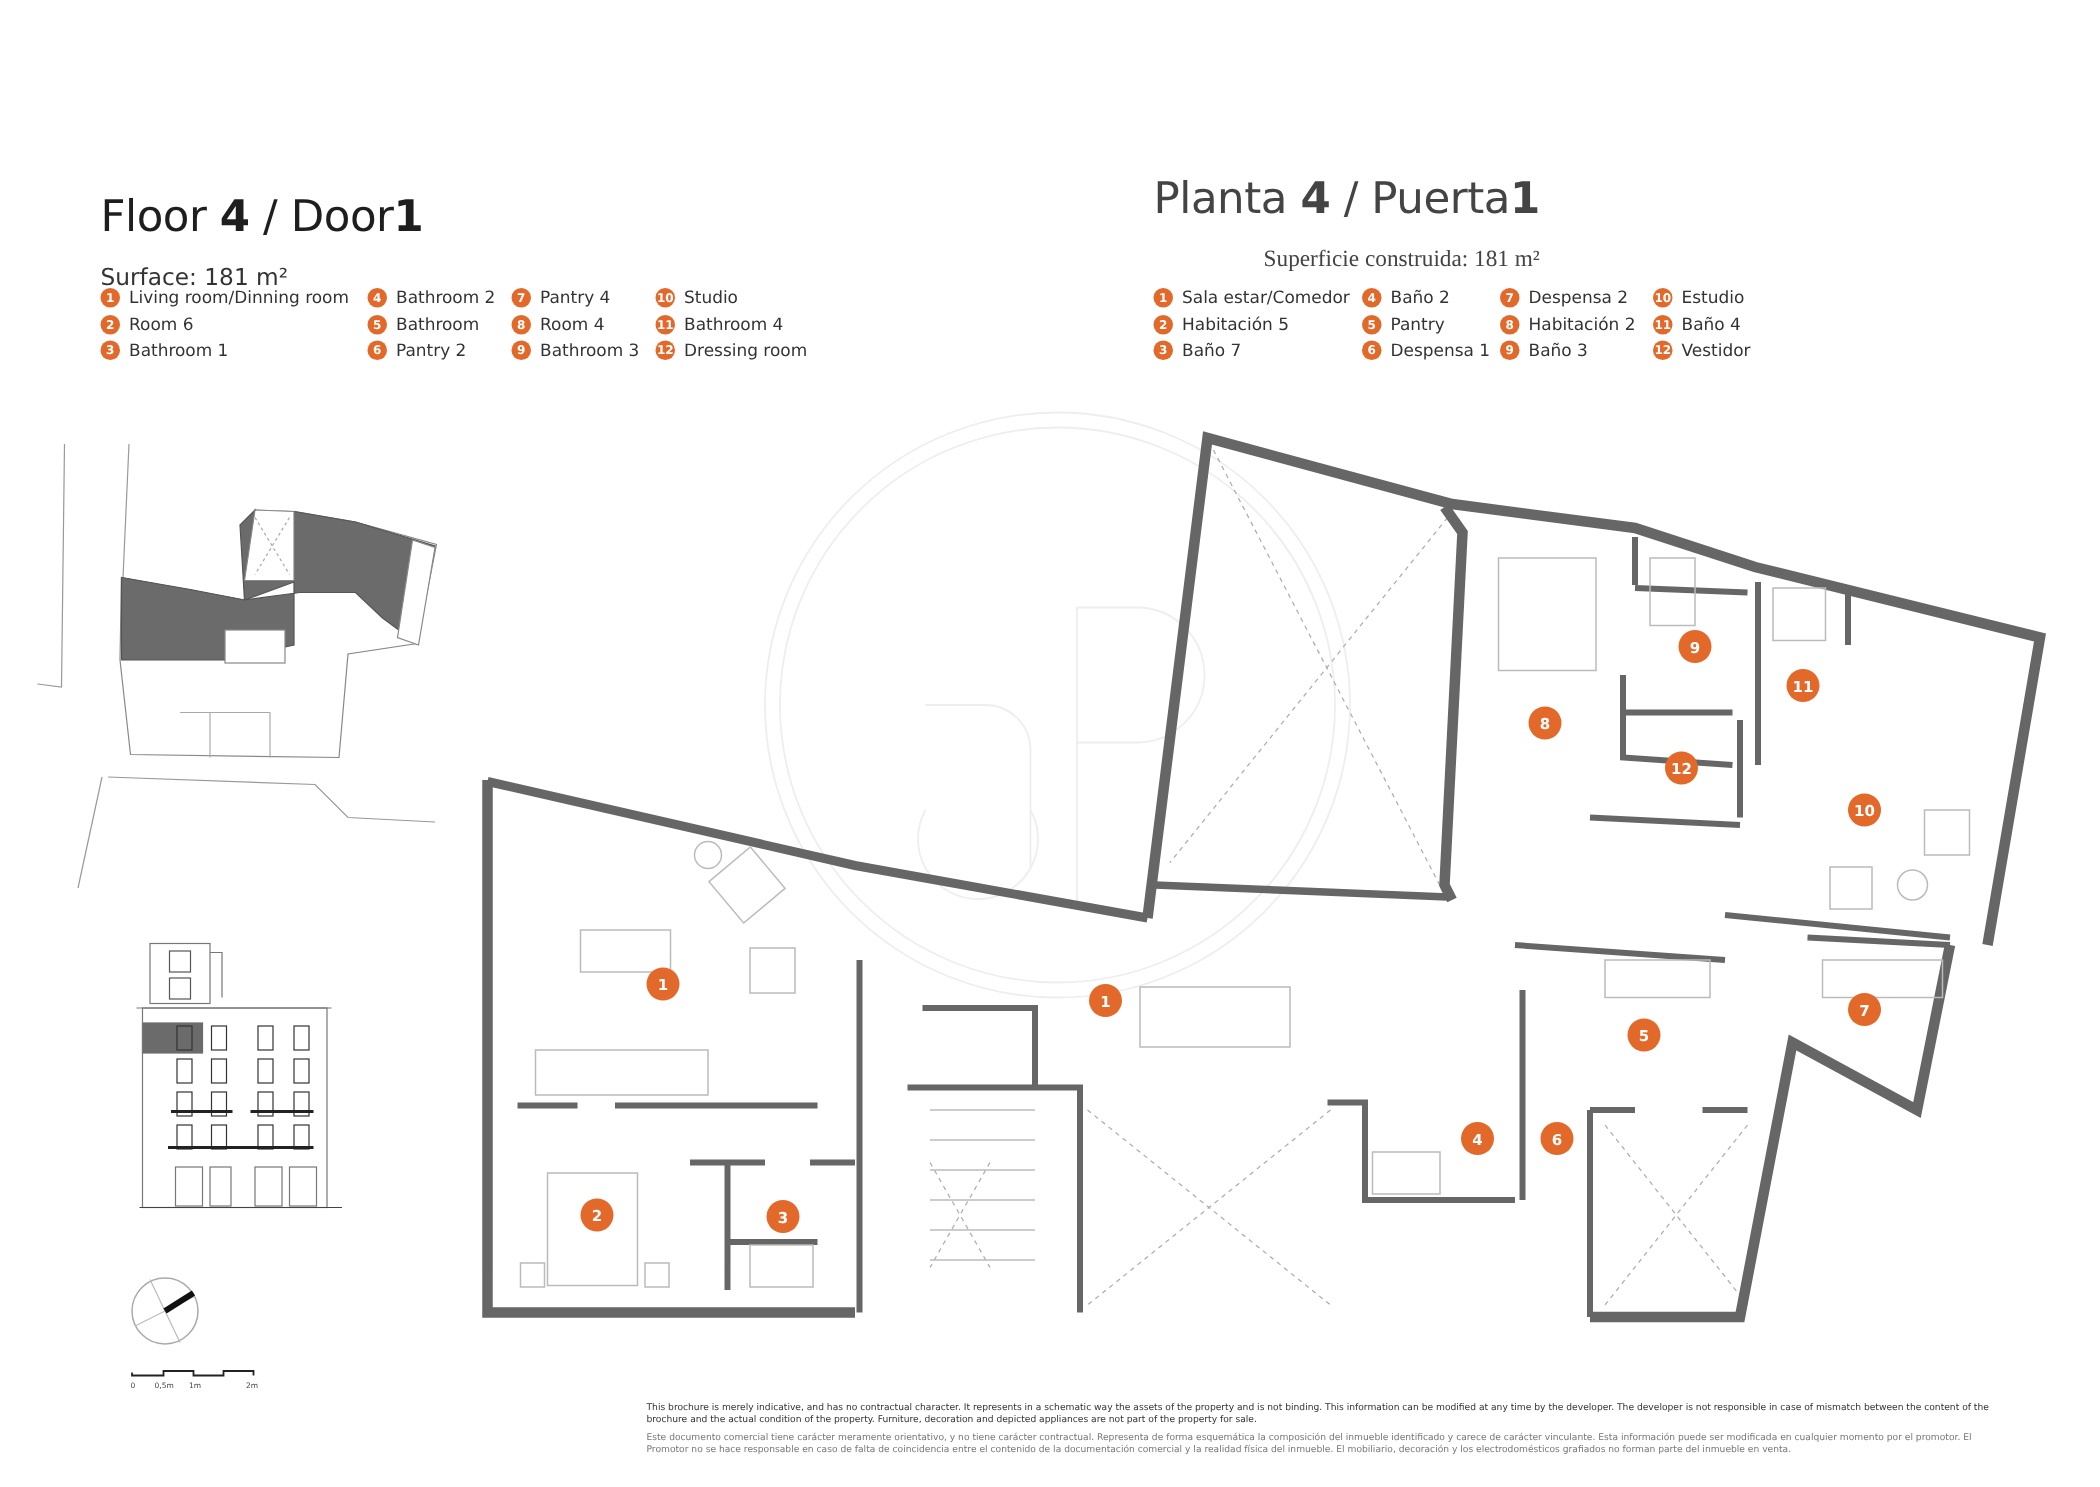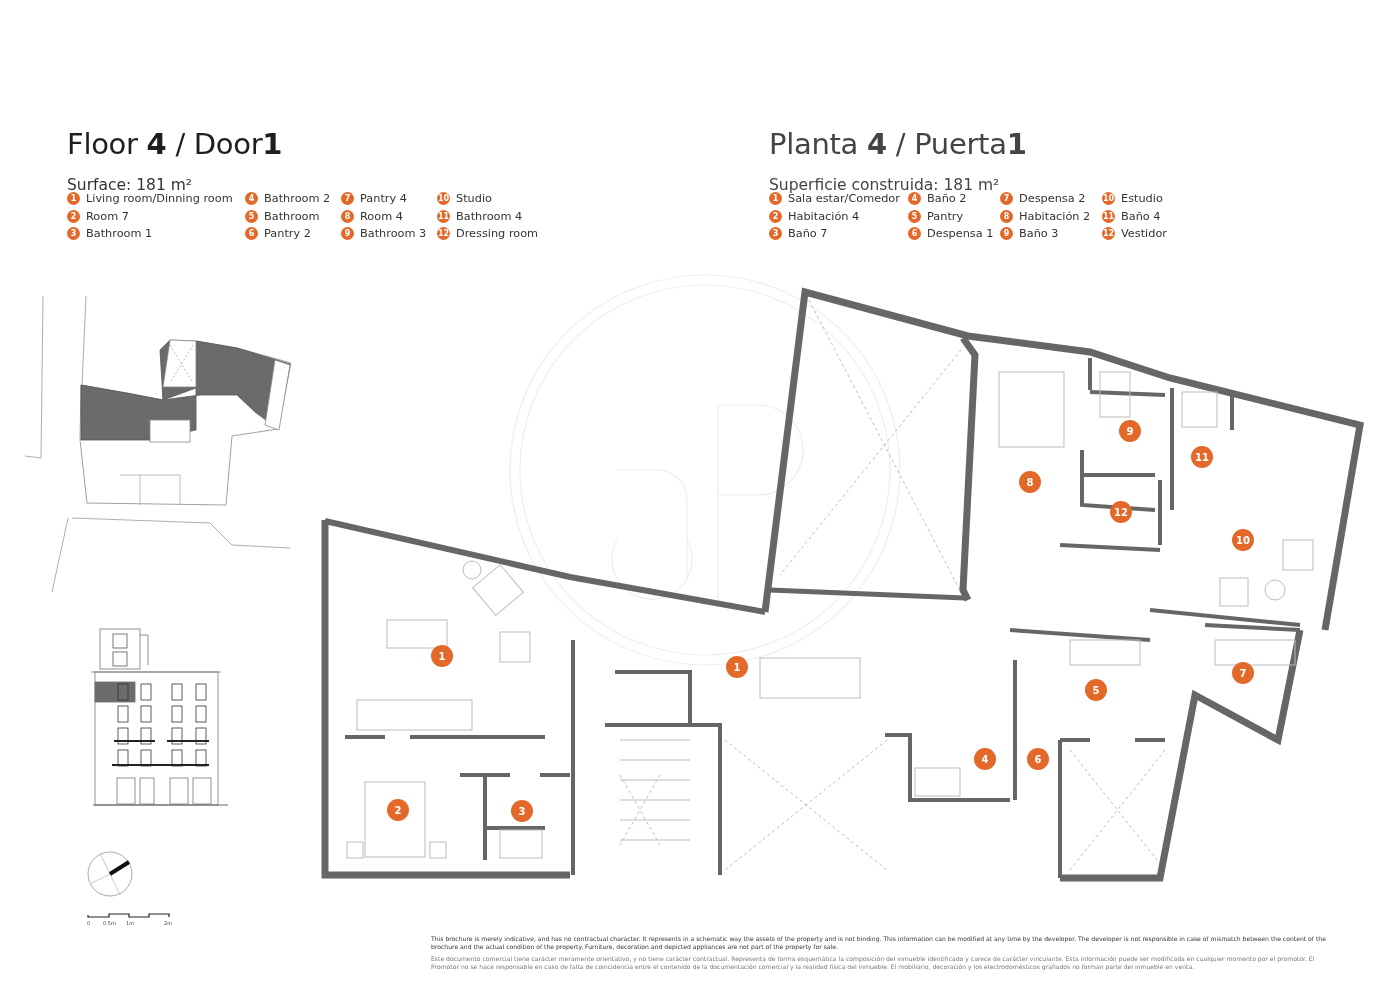--- a/index.html
+++ b/index.html
@@ -2,21 +2,21 @@
 <html><head>
 <meta charset="utf-8">
 <style>
   html, body { margin:0; padding:0; background:#ffffff; }
   body { width:1400px; height:991px; position:relative; overflow:hidden; font-family:"DejaVu Sans", sans-serif; color:#222; }
   .title-block { position:absolute; }
   .title { font-size:29px; line-height:32px; letter-spacing:-0.3px; color:#1e1e1e; white-space:nowrap; }
   .title b { font-weight:bold; }
   .subtitle { font-size:15.5px; line-height:18px; color:#333; margin-top:16px; white-space:nowrap; }
   .title-es .title { color:#444; }
-  .title-es .subtitle { color:#444; }
+  .title-es .subtitle { color:#444;font-family:Liberation Serif, serif; }
   .legend { position:absolute; display:flex; }
   .legend-col { display:flex; flex-direction:column; }
   .legend-item { display:flex; align-items:center; height:17.5px; font-size:11.3px; color:#333; white-space:nowrap; }
   .legend-num { width:13px; height:13px; border-radius:50%; background:#e2692a; color:#fff; font-size:8px; font-weight:bold; display:inline-flex; align-items:center; justify-content:center; margin-right:6px; flex:none; }
   .disclaimer { position:absolute; left:431px; top:935px; width:910px; font-size:6.1px; line-height:8.4px; color:#333; }
   .disclaimer p { margin:0 0 3px 0; }
   .disclaimer p.es { color:#777; }
   svg { position:absolute; left:0; top:0; }
   .marker-label { font-family:"DejaVu Sans", sans-serif; font-size:10px; font-weight:bold; fill:#fff; }
   .scale-label { font-family:"DejaVu Sans", sans-serif; font-size:5px; fill:#444; }
@@ -27,39 +27,39 @@
 <div class="title-block title-en" style="left:67px; top:128px;">
   <div class="title">
     <span>Floor</span>
     <b>4</b>
     <span>/</span>
     <span>Door</span><b>1</b>
   </div>
   <div class="subtitle">Surface: 181 m²</div>
 </div>
 
-<div class="title-block title-es" style="left:769px; top:128px;">
+<div class="title-block title-es" style="left:769px; top:116px;text-align:right;">
   <div class="title">
     <span>Planta</span>
     <b>4</b>
     <span>/</span>
     <span>Puerta</span><b>1</b>
   </div>
   <div class="subtitle">Superficie construida: 181 m²</div>
 </div>
 
 <div class="legend" style="left:67px; top:190px;">
   <div class="legend-col" style="width:178px;">
     <div class="legend-item">
         <span class="legend-num">1</span>
         <span>Living room/Dinning room</span>
       </div>
     <div class="legend-item">
         <span class="legend-num">2</span>
-        <span>Room 7</span>
+        <span>Room 6</span>
       </div>
     <div class="legend-item">
         <span class="legend-num">3</span>
         <span>Bathroom 1</span>
       </div>
   </div>
   <div class="legend-col" style="width:96px;">
     <div class="legend-item">
         <span class="legend-num">4</span>
         <span>Bathroom 2</span>
@@ -104,21 +104,21 @@
 </div>
 
 <div class="legend" style="left:769px; top:190px;">
   <div class="legend-col" style="width:139px;">
     <div class="legend-item">
         <span class="legend-num">1</span>
         <span>Sala estar/Comedor</span>
       </div>
     <div class="legend-item">
         <span class="legend-num">2</span>
-        <span>Habitación 4</span>
+        <span>Habitación 5</span>
       </div>
     <div class="legend-item">
         <span class="legend-num">3</span>
         <span>Baño 7</span>
       </div>
   </div>
   <div class="legend-col" style="width:92px;">
     <div class="legend-item">
         <span class="legend-num">4</span>
         <span>Baño 2</span>

